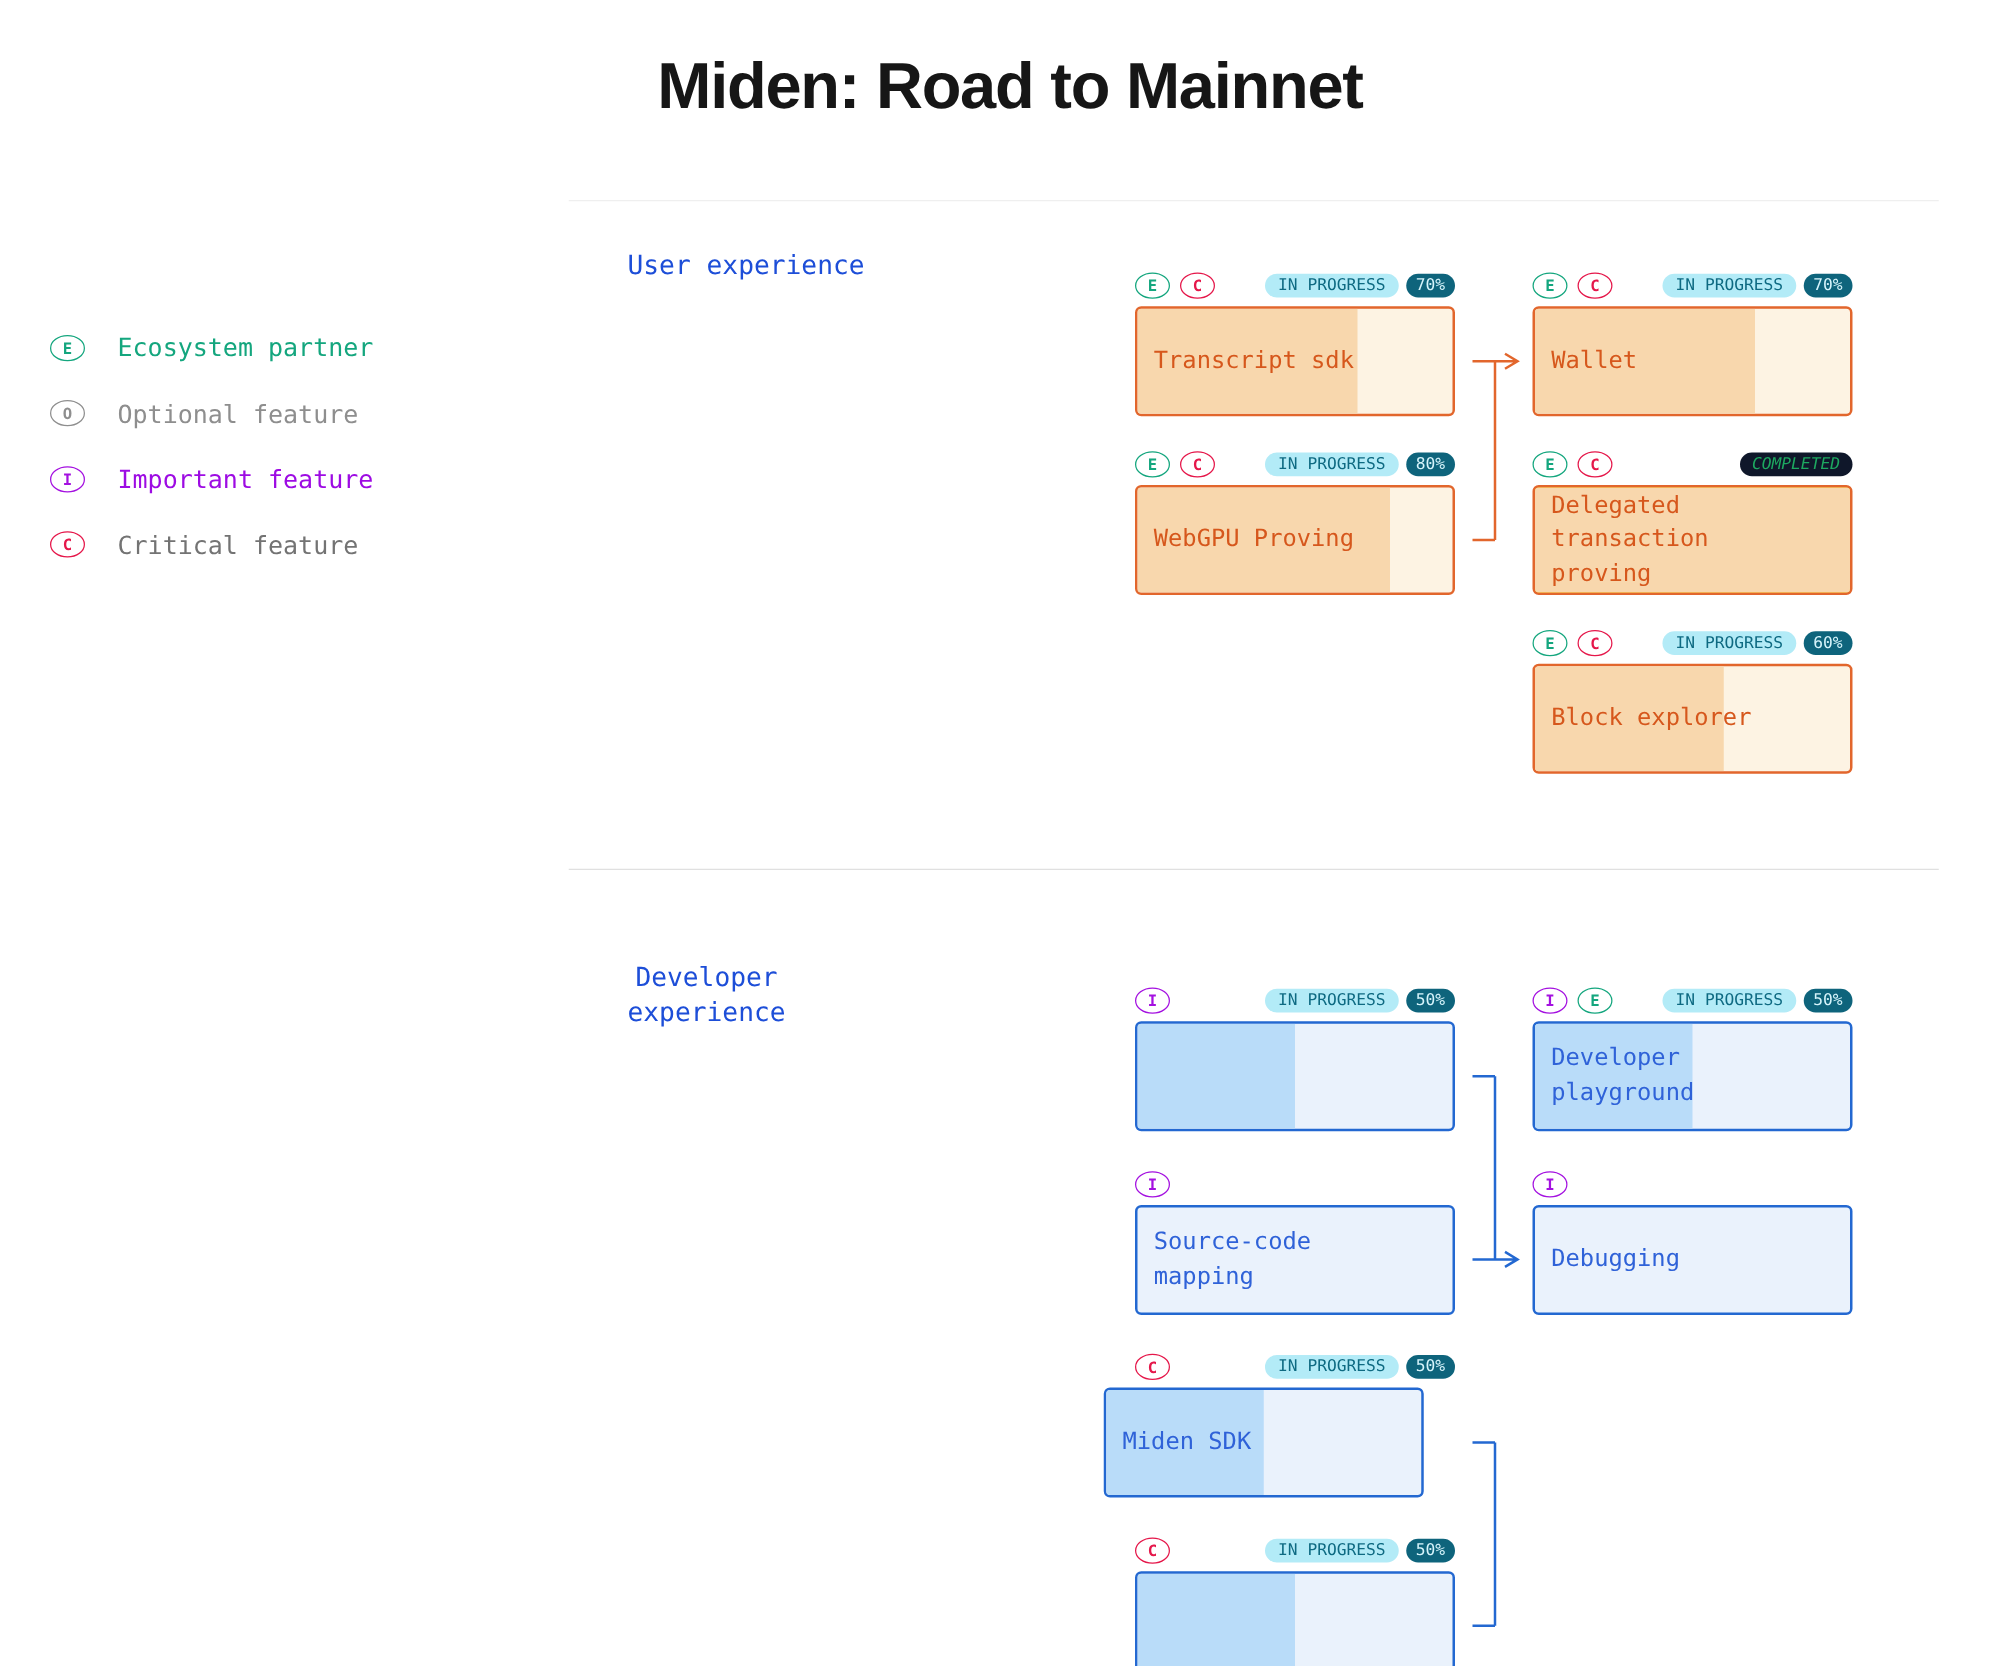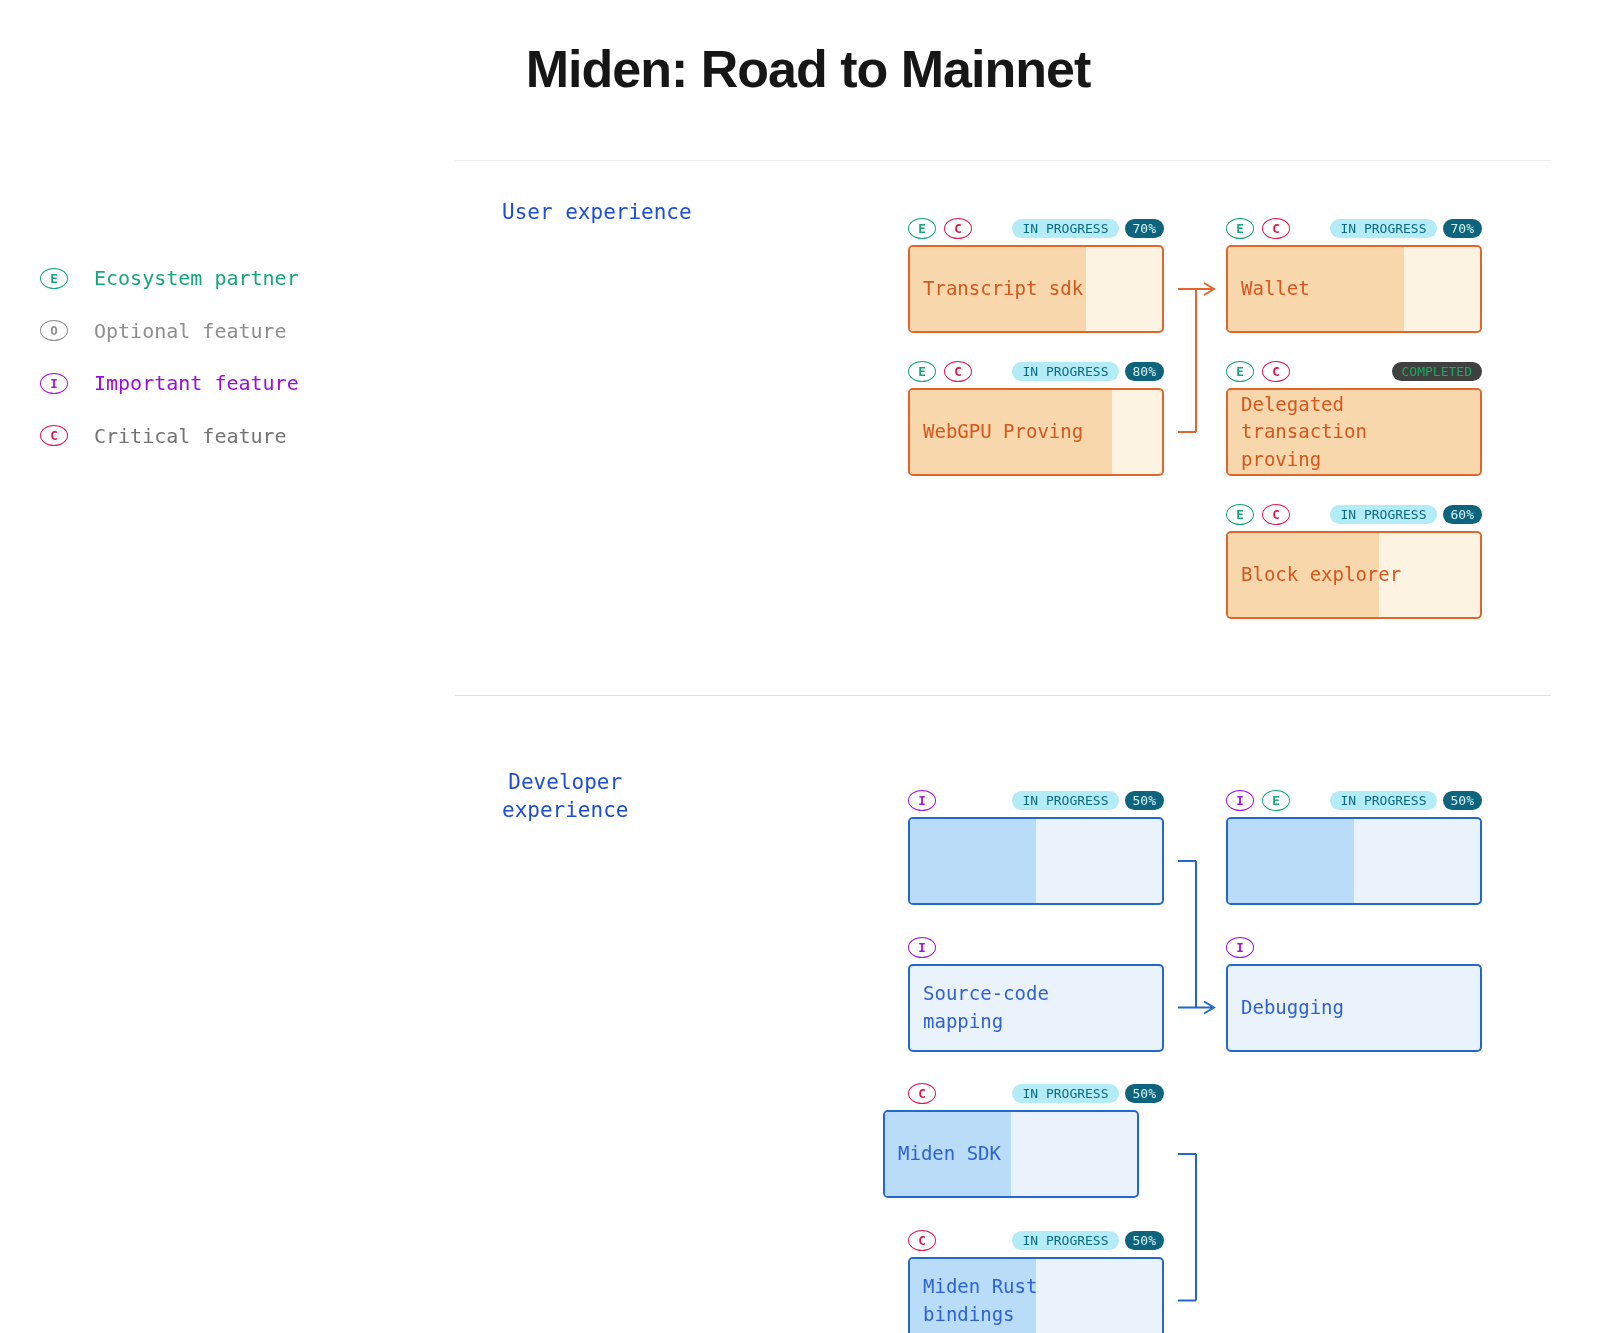--- a/index.html
+++ b/index.html
@@ -95,21 +95,21 @@
         <span class="pill pct" style="background: rgb(14, 100, 124); color: rgb(214, 244, 251);">80%</span>
       </div>
       <div class="card" style="left: 908px; top: 388px; border-color: rgb(226, 102, 44); background: rgb(253, 243, 227);">
         <div class="fill" style="width: 80%; background: rgb(248, 215, 173);"></div>
         <div class="card-title" style="color: rgb(214, 87, 28); text-align: center;">WebGPU Proving</div>
       </div>
       <div class="badge-row" style="left: 1226px; top: 361px; width: 256px;">
         <span class="letter-badge" style="border-color: rgb(20, 166, 126); color: rgb(20, 166, 126);">E</span>
         <span class="letter-badge" style="border-color: rgb(229, 23, 74); color: rgb(229, 23, 74);">C</span>
         <span class="spacer"></span>
-        <span class="pill" style="background: #404040; color: rgb(29, 168, 96);">COMPLETED</span>
+        <span class="pill" style="background: #0f172a; color: rgb(29, 168, 96); font-style: italic;">COMPLETED</span>
       </div>
       <div class="card" style="left: 1226px; top: 388px; border-color: rgb(226, 102, 44); background: #fde047;">
         <div class="fill" style="width: 100%; background: rgb(248, 215, 173);"></div>
         <div class="card-title" style="color: rgb(214, 87, 28);">Delegated transaction proving</div>
       </div>
       <div class="badge-row" style="left: 1226px; top: 504px; width: 256px;">
         <span class="letter-badge" style="border-color: rgb(20, 166, 126); color: rgb(20, 166, 126);">E</span>
         <span class="letter-badge" style="border-color: rgb(229, 23, 74); color: rgb(229, 23, 74);">C</span>
         <span class="spacer"></span>
         <span class="pill" style="background: rgb(179, 235, 247); color: rgb(14, 106, 130);">IN PROGRESS</span>
@@ -130,20 +130,21 @@
       </div>
       <div class="badge-row" style="left: 1226px; top: 790px; width: 256px;">
         <span class="letter-badge" style="border-color: rgb(164, 17, 224); color: rgb(164, 17, 224);">I</span>
         <span class="letter-badge" style="border-color: rgb(20, 166, 126); color: rgb(20, 166, 126);">E</span>
         <span class="spacer"></span>
         <span class="pill" style="background: rgb(179, 235, 247); color: rgb(14, 106, 130);">IN PROGRESS</span>
         <span class="pill pct" style="background: rgb(14, 100, 124); color: rgb(214, 244, 251);">50%</span>
       </div>
       <div class="card" style="left: 1226px; top: 817px; border-color: rgb(35, 104, 209); background: rgb(234, 242, 252);">
         <div class="fill" style="width: 50%; background: rgb(185, 220, 249);"></div>
+        <div class="card-title" style="color: rgb(47, 98, 216);">Developer playground</div>
       </div>
       <div class="badge-row" style="left: 908px; top: 936.5px; width: 256px;">
         <span class="letter-badge" style="border-color: rgb(164, 17, 224); color: rgb(164, 17, 224);">I</span>
         <span class="spacer"></span>
       </div>
       <div class="card" style="left: 908px; top: 963.5px; border-color: rgb(35, 104, 209); background: rgb(234, 242, 252);">
         <div class="card-title" style="color: rgb(47, 98, 216);">Source-code mapping</div>
       </div>
       <div class="badge-row" style="left: 1226px; top: 936.5px; width: 256px;">
         <span class="letter-badge" style="border-color: rgb(164, 17, 224); color: rgb(164, 17, 224);">I</span>
@@ -163,16 +164,15 @@
         <div class="card-title" style="color: rgb(47, 98, 216);">Miden SDK</div>
       </div>
       <div class="badge-row" style="left: 908px; top: 1229.5px; width: 256px;">
         <span class="letter-badge" style="border-color: rgb(229, 23, 74); color: rgb(229, 23, 74);">C</span>
         <span class="spacer"></span>
         <span class="pill" style="background: rgb(179, 235, 247); color: rgb(14, 106, 130);">IN PROGRESS</span>
         <span class="pill pct" style="background: rgb(14, 100, 124); color: rgb(214, 244, 251);">50%</span>
       </div>
       <div class="card" style="left: 908px; top: 1256.5px; border-color: rgb(35, 104, 209); background: rgb(234, 242, 252);">
         <div class="fill" style="width: 50%; background: rgb(185, 220, 249);"></div>
-        <div class="card-title" style="color: rgb(47, 98, 216);">Miden Rust bindings</div>
       </div>
     </div>
 </div>
 
 </body></html>

